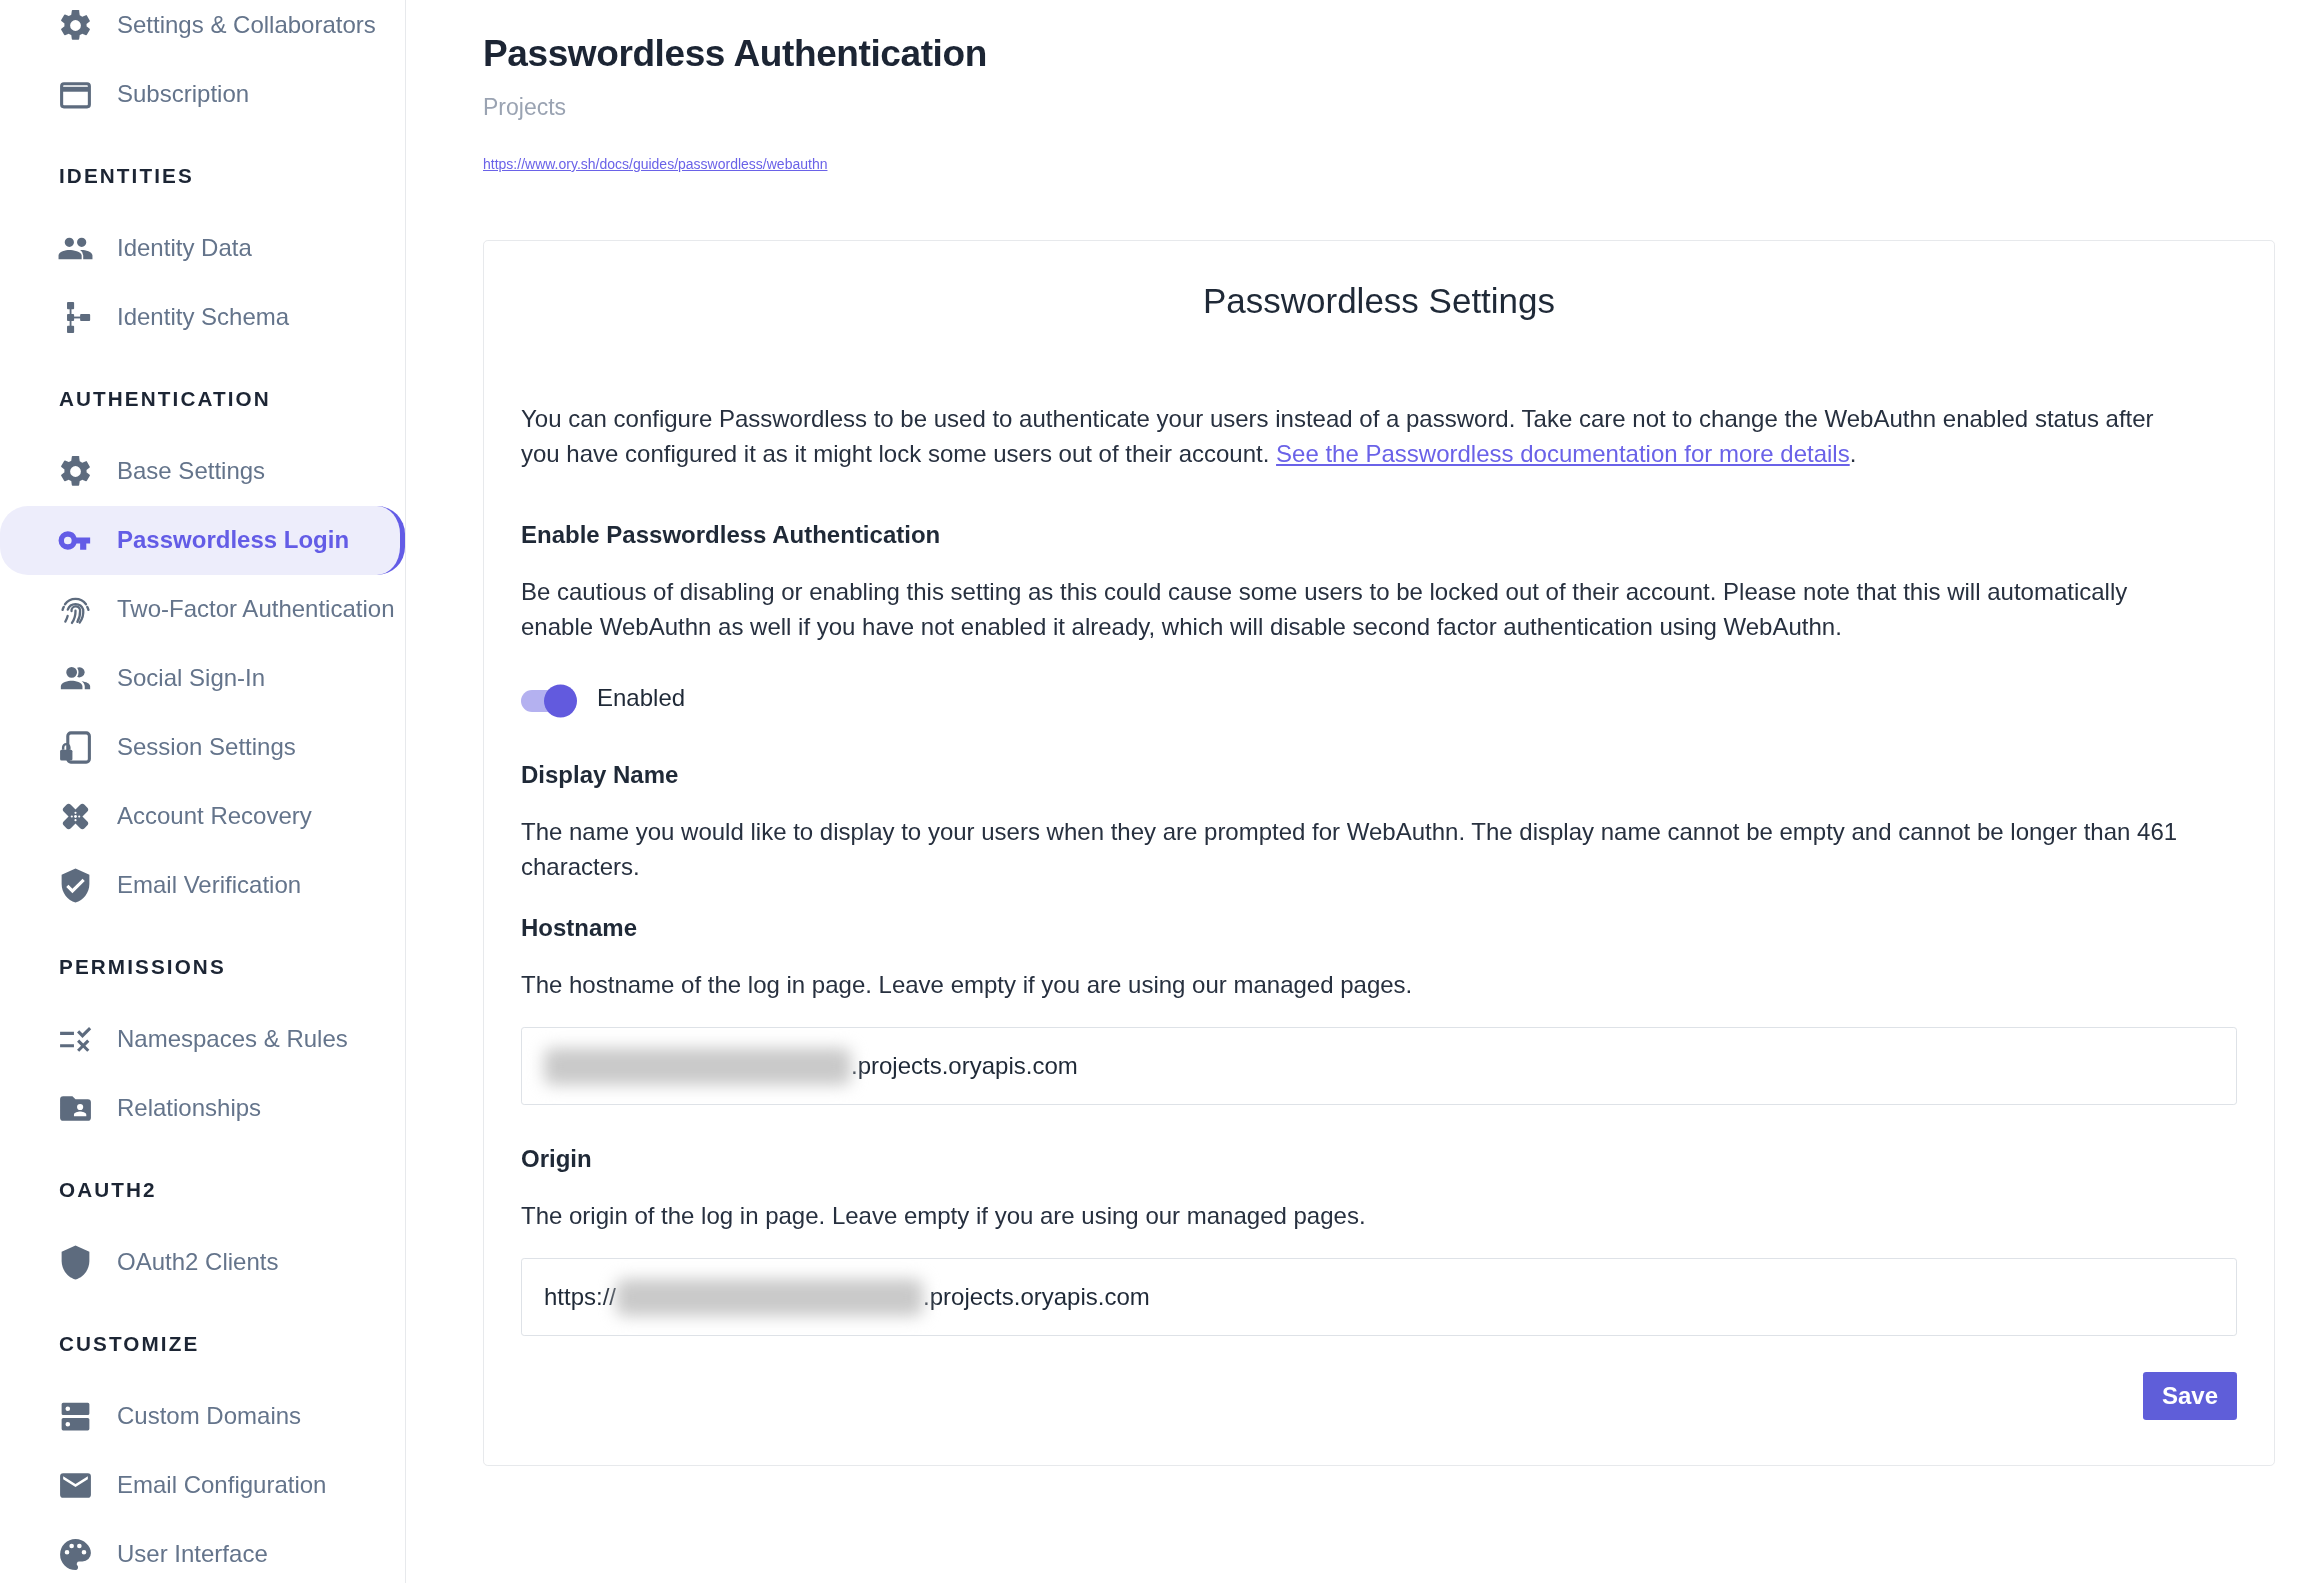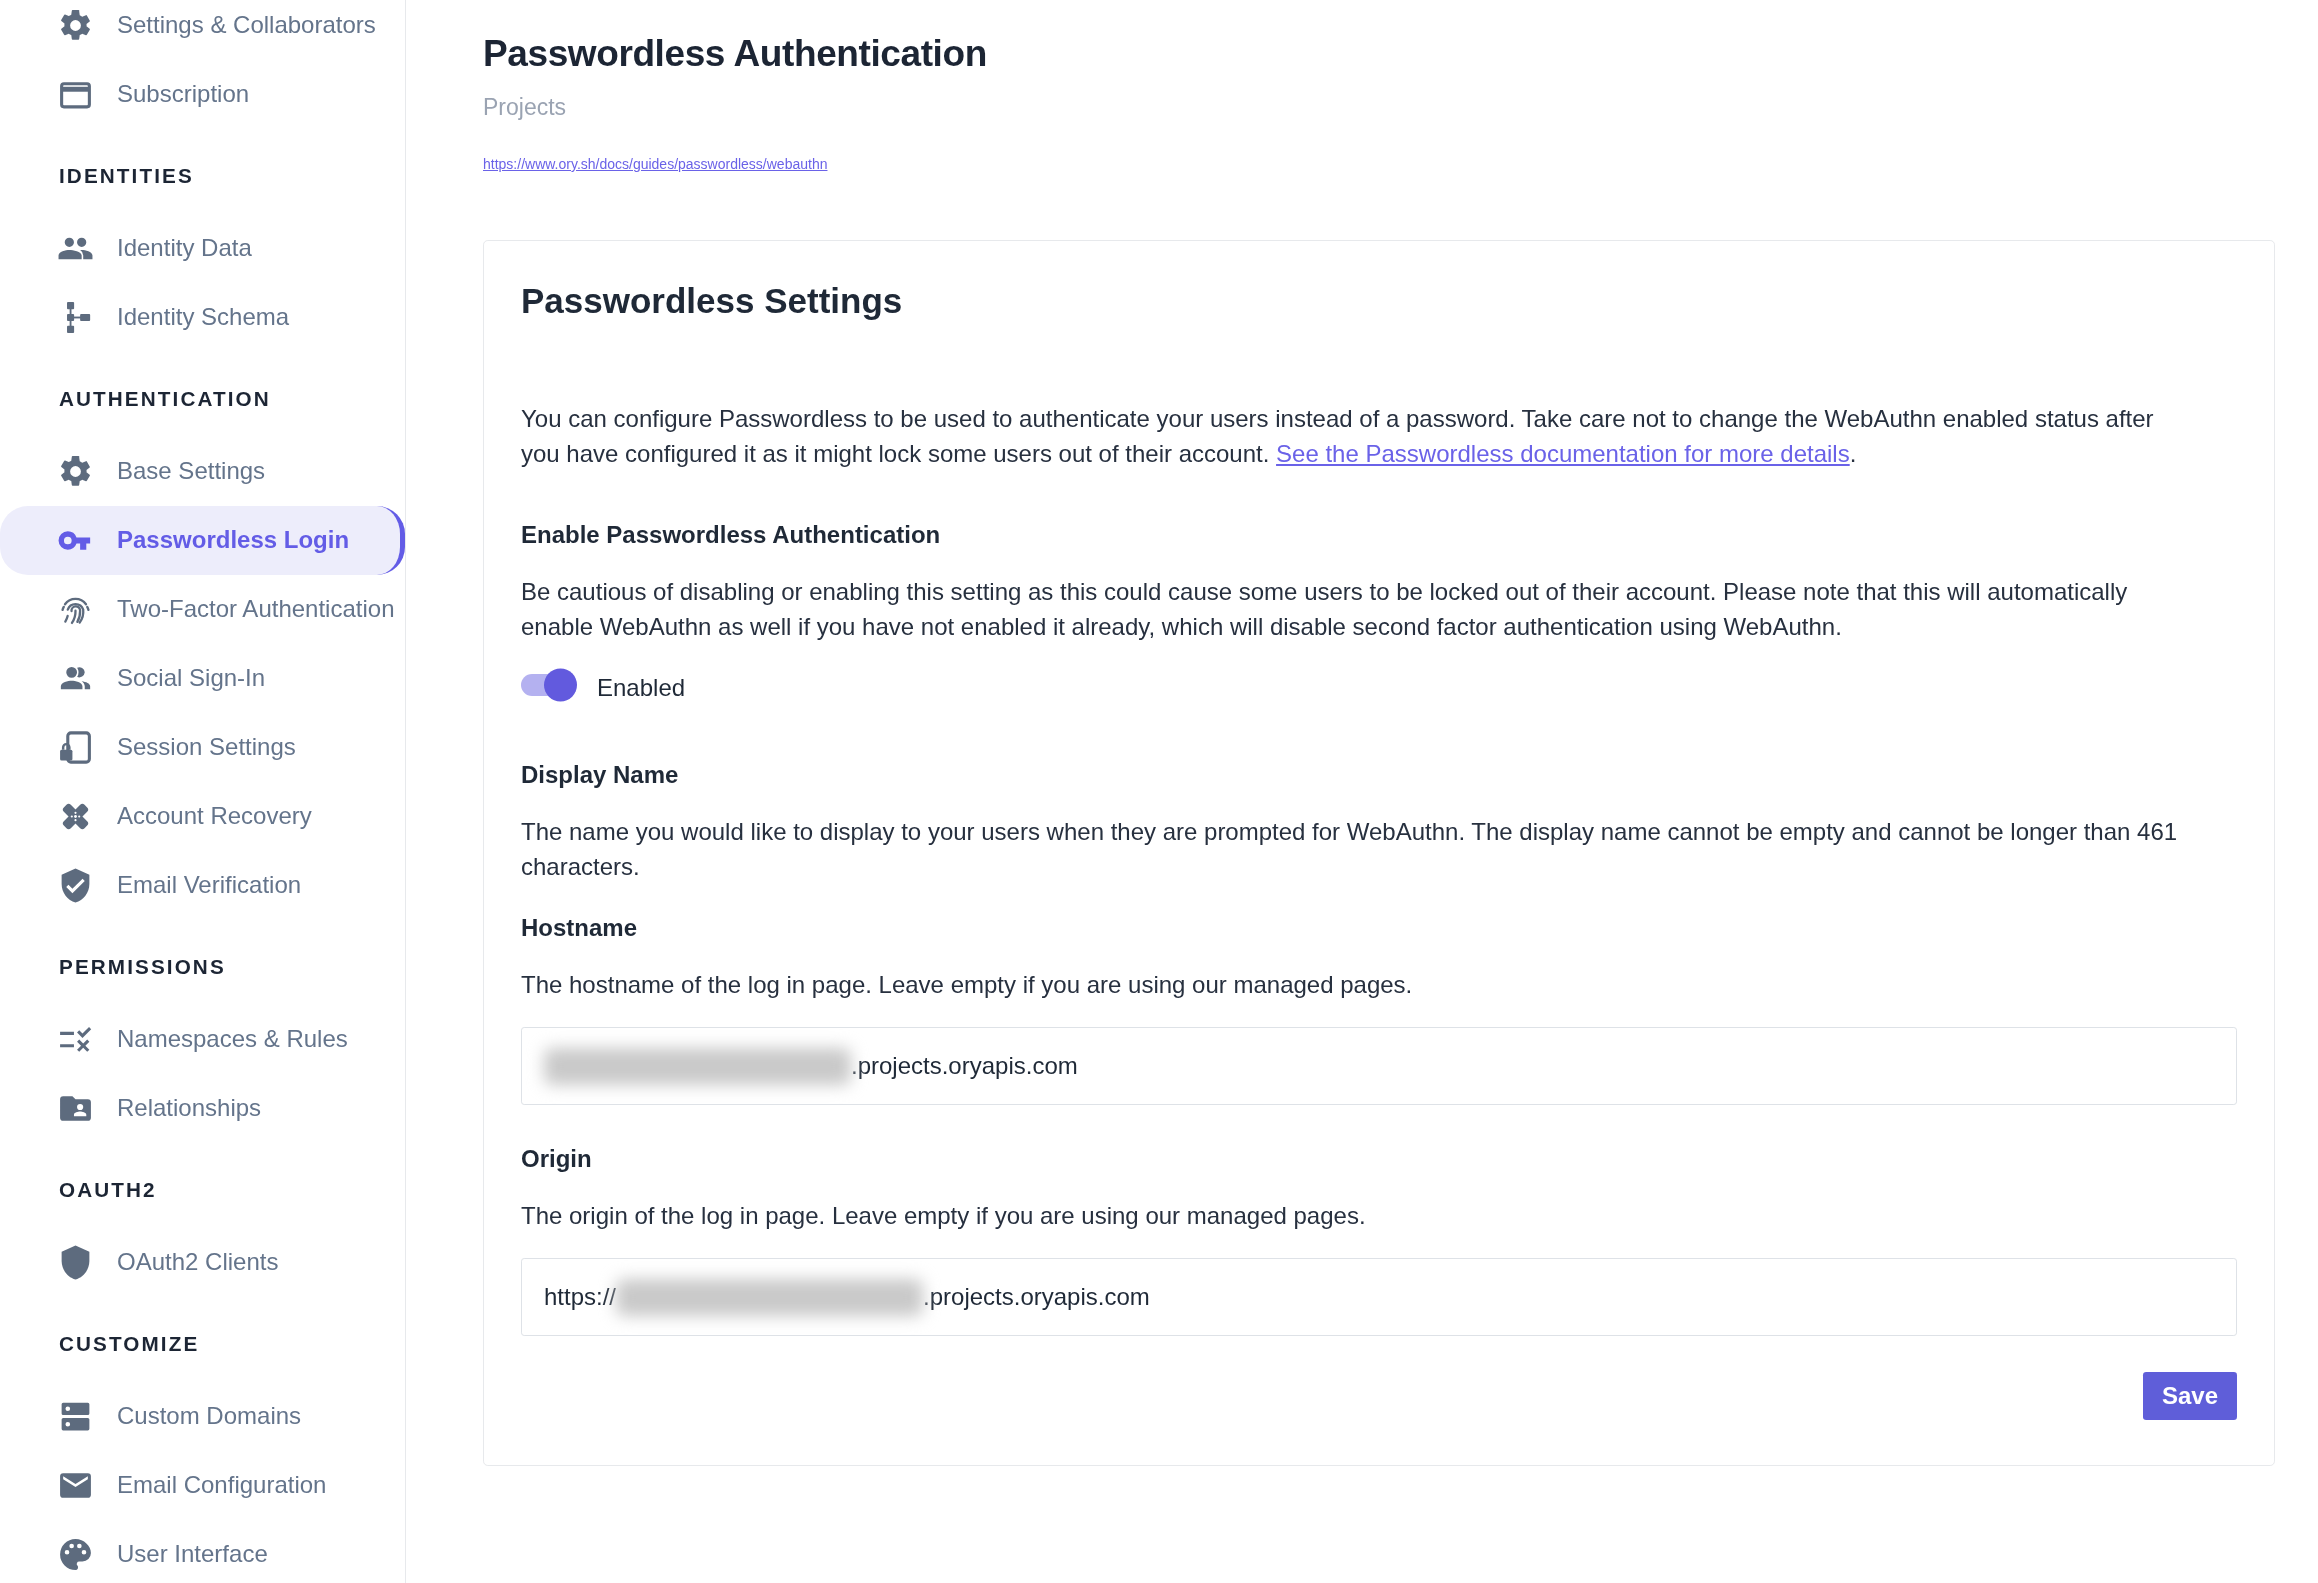--- a/index.html
+++ b/index.html
@@ -26,31 +26,31 @@
   
   .main { flex: 1 1 auto; padding: 32px 44px 0 77px; }
   h1.page-title { margin: 0; font-size: 37px; line-height: 43px; font-weight: 700; color: #1C2534; letter-spacing: -0.4px; }
   .page-subtitle { margin-top: 16px; font-size: 23px; line-height: 33px; color: var(--muted_text, #9AA3B2); }
   .doc-link { display: inline-block; margin-top: 24px; font-size: 14px; line-height: 33px;
     color: var(--link, #6A62E8); text-decoration: underline; cursor: pointer; }
 
   
   .card { margin-top: 59px; width: 1792px; border: 0.8px solid var(--border, #E7E9EC); border-radius: 4.8px;
     background: #fff; padding: 40px 37px 45px 37px; }
-  h2.card-title { margin: 0; font-size: 35px; line-height: 40px; font-weight: 700; color: #1F2937; }
+  h2.card-title { margin: 0; font-size: 35px; line-height: 40px; font-weight: 400; color: #1F2937; text-align: center; }
   .intro { margin: 80px 0 0 0; font-size: 24px; line-height: 35px; color: #27303F; max-width: 1670px; }
   .inline-link { color: var(--link, #6A62E8); text-decoration: underline; cursor: pointer; }
   h3.field-title { font-size: 24px; line-height: 35px; font-weight: 700; color: #1F2937; margin: 0; }
   h3.mt-xl { margin-top: 46px; }
   h3.mt-lg { margin-top: 45px; }
   h3.mt-md { margin-top: 26px; }
   h3.mt-sm { margin-top: 36px; }
   .desc { margin: 22px 0 0 0; font-size: 24px; line-height: 35px; color: #27303F; max-width: 1678px; }
 
-  .toggle-row { margin-top: 30px; height: 38px; display: flex; align-items: flex-start; }
+  .toggle-row { margin-top: 30px; height: 38px; display: flex; align-items: flex-end; }
   .switch { position: relative; width: 54px; height: 22px; display: inline-block; cursor: pointer; }
   .switch .track { position: absolute; left: 0; top: 0; width: 54px; height: 22px; border-radius: 11px;
     background: var(--toggle_track, #B4B1F0); }
   .switch .thumb { position: absolute; right: -2.4px; top: 50%; transform: translateY(-50%);
     width: 33px; height: 33px; border-radius: 50%; background: var(--toggle_thumb, #625ADE); }
   .toggle-label { margin-left: 22px; font-size: 24px; color: #1F2937; }
 
   .text-input { margin-top: 25px; height: 78px; width: 100%; border: 0.8px solid var(--input_border, #DEE2E7);
     border-radius: 3.2px; background: #fff; display: flex; align-items: center; padding: 0 22px;
     font-size: 24px; color: #1F2937; cursor: text; }

